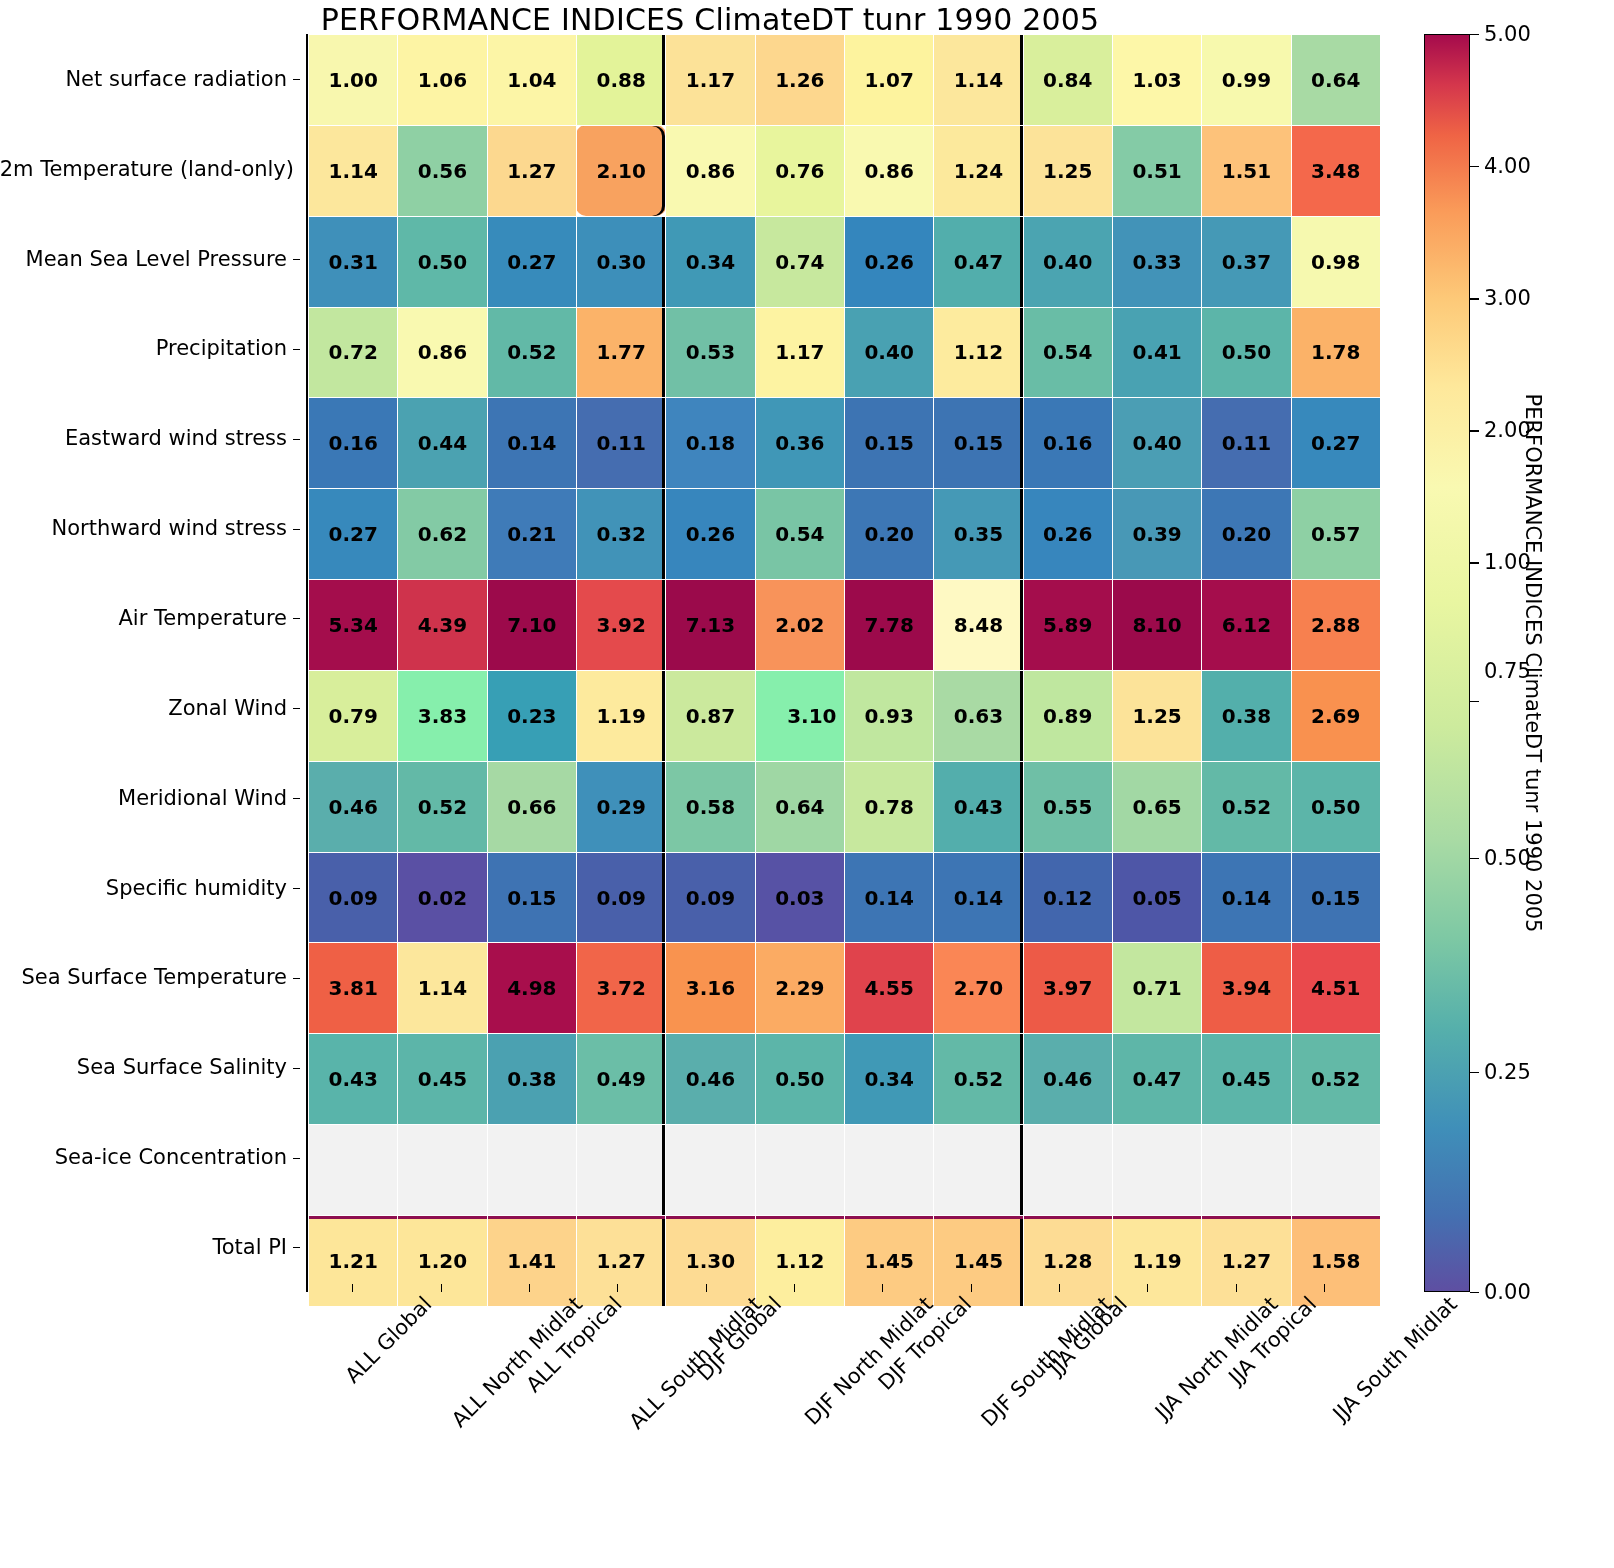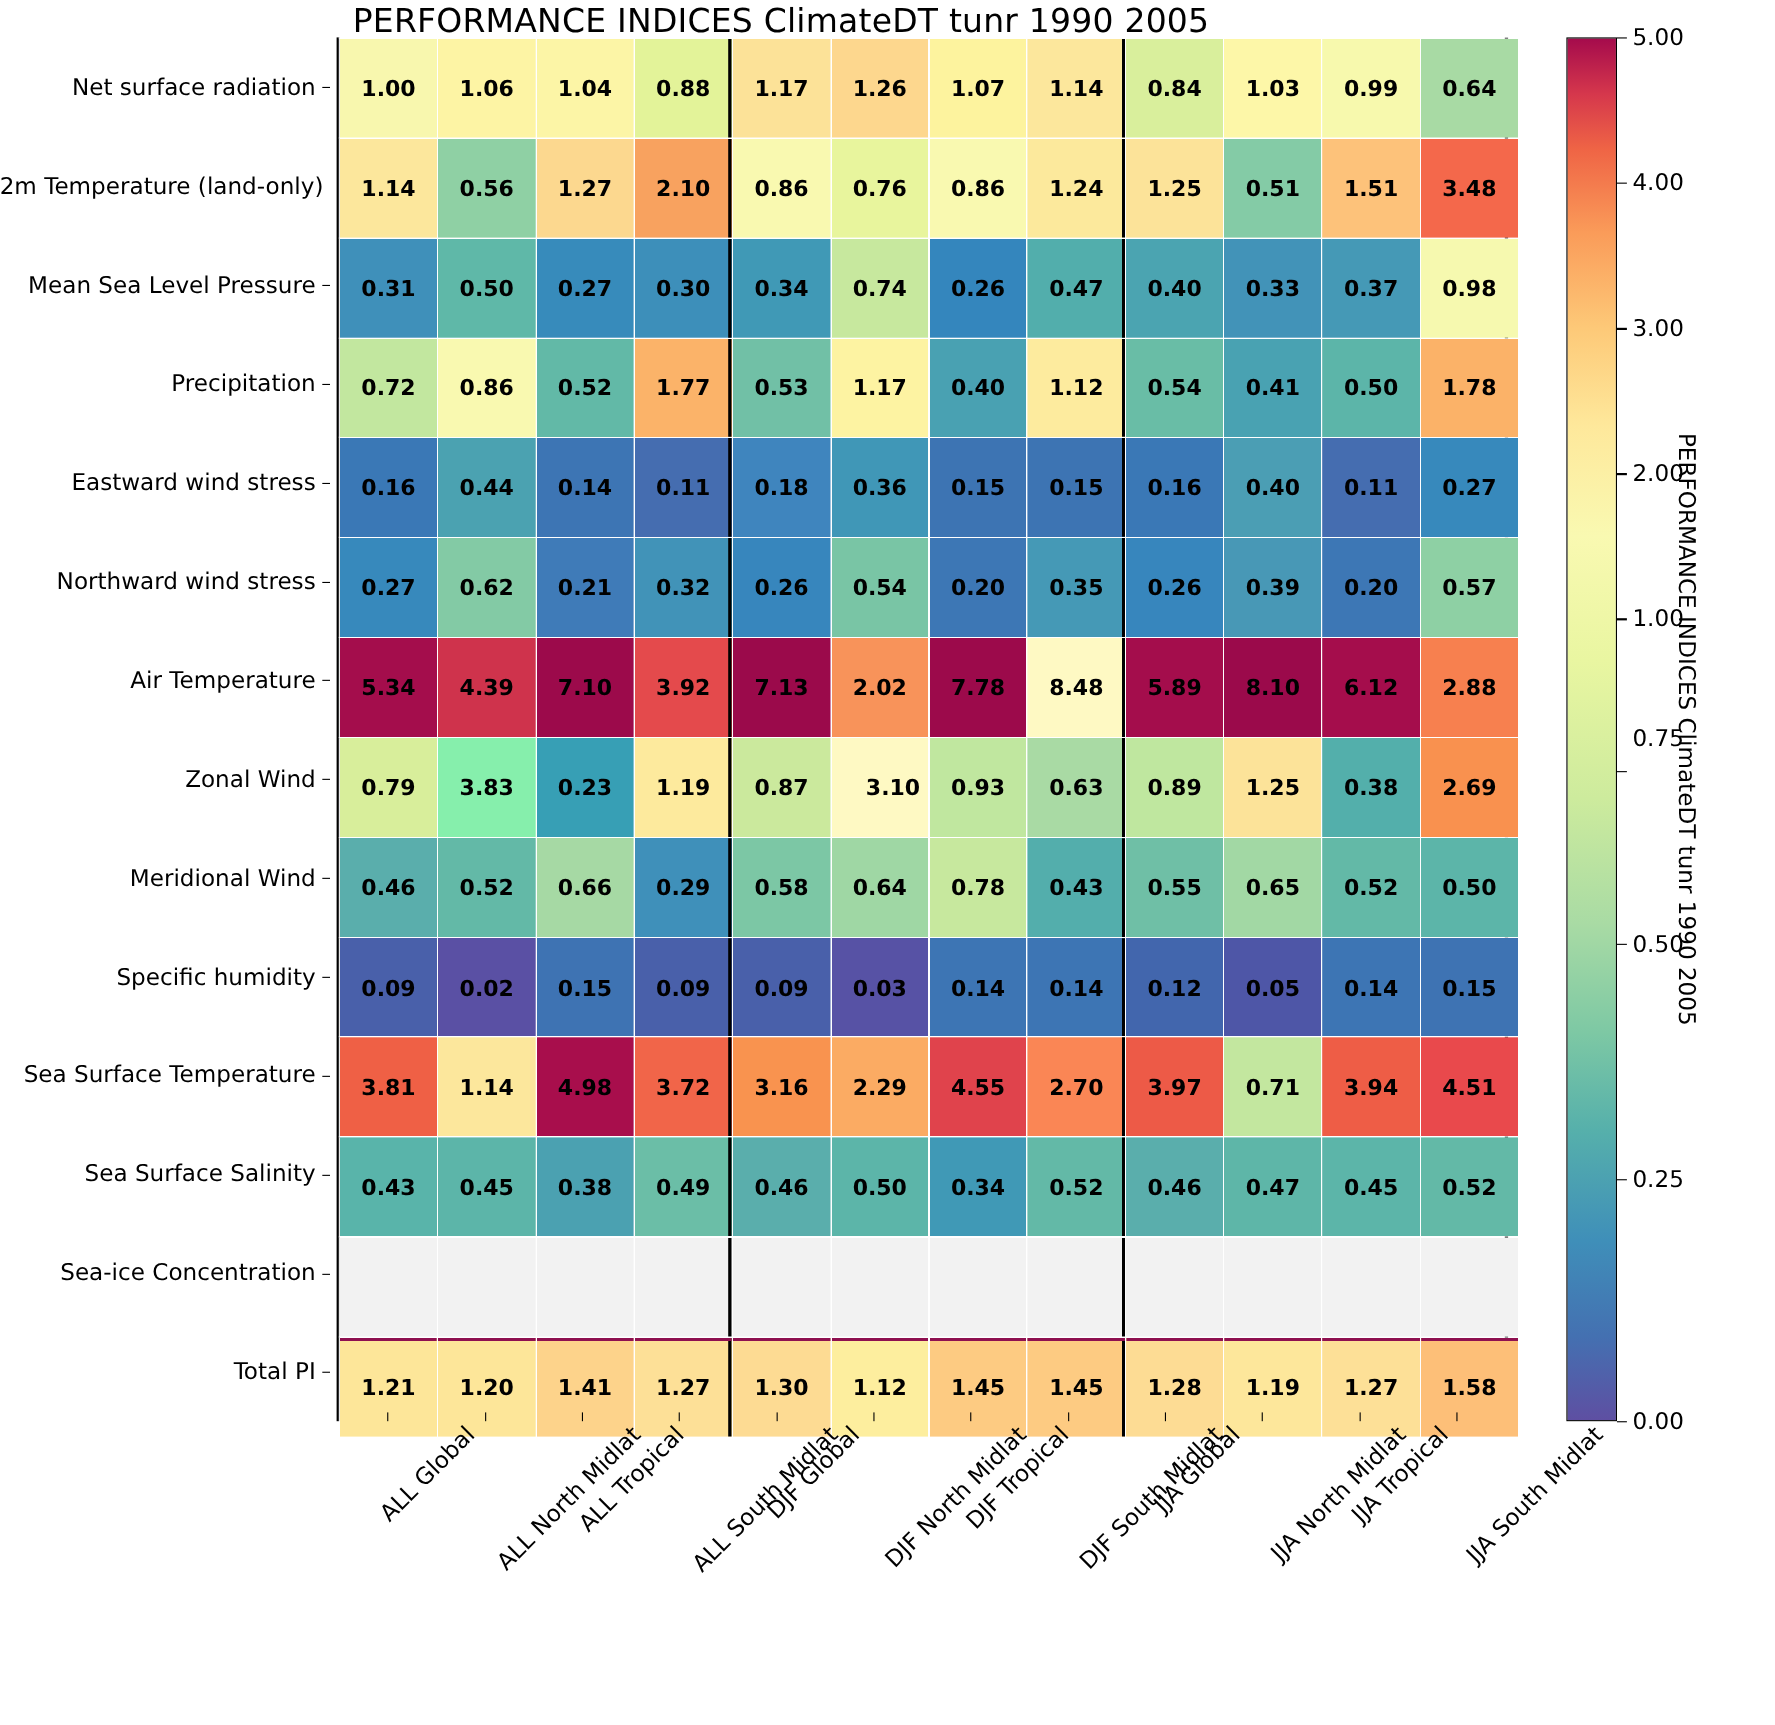--- a/index.html
+++ b/index.html
@@ -279,21 +279,21 @@
             <td class="cell sep-right" style="background: rgb(252, 231, 156);">1.14</td>
             <td class="cell" style="background: rgb(217, 239, 156);">0.84</td>
             <td class="cell" style="background: rgb(253, 247, 168);">1.03</td>
             <td class="cell" style="background: rgb(247, 249, 173);">0.99</td>
             <td class="cell" style="background: rgb(168, 218, 164);">0.64</td>
           </tr>
           <tr>
             <td class="cell" style="background: rgb(252, 231, 156);">1.14</td>
             <td class="cell" style="background: rgb(143, 208, 164);">0.56</td>
             <td class="cell" style="background: rgb(252, 216, 143);">1.27</td>
-            <td class="cell sep-right" style="background: rgb(248, 162, 95);">2.10</td>
+            <td class="cell sep-right" style="background: rgb(248, 162, 95); border-radius: 10px;">2.10</td>
             <td class="cell" style="background: rgb(249, 249, 176);">0.86</td>
             <td class="cell" style="background: rgb(232, 245, 157);">0.76</td>
             <td class="cell" style="background: rgb(249, 249, 176);">0.86</td>
             <td class="cell sep-right" style="background: rgb(252, 233, 156);">1.24</td>
             <td class="cell" style="background: rgb(252, 227, 153);">1.25</td>
             <td class="cell" style="background: rgb(132, 203, 166);">0.51</td>
             <td class="cell" style="background: rgb(253, 194, 122);">1.51</td>
             <td class="cell light-text" style="background: rgb(244, 104, 75);">3.48</td>
           </tr>
           <tr>
@@ -365,21 +365,21 @@
             <td class="cell light-text" style="background: rgb(155, 10, 75);">8.10</td>
             <td class="cell light-text" style="background: rgb(165, 13, 76);">6.12</td>
             <td class="cell light-text" style="background: rgb(247, 128, 79);">2.88</td>
           </tr>
           <tr>
             <td class="cell" style="background: rgb(216, 238, 155);">0.79</td>
             <td class="cell light-text" style="background: #86efac;">3.83</td>
             <td class="cell light-text" style="background: rgb(55, 159, 181); margin-top: 20px;">0.23</td>
             <td class="cell sep-right" style="background: rgb(253, 234, 157);">1.19</td>
             <td class="cell" style="background: rgb(203, 233, 157);">0.87</td>
-            <td class="cell light-text" style="background: #fef9c3; padding-left: 24px;">3.10</td>
+            <td class="cell light-text" style="background: #86efac; padding-left: 24px;">3.10</td>
             <td class="cell" style="background: rgb(192, 231, 159);">0.93</td>
             <td class="cell sep-right" style="background: rgb(169, 218, 164);">0.63</td>
             <td class="cell" style="background: rgb(191, 231, 159);">0.89</td>
             <td class="cell" style="background: rgb(252, 227, 153);">1.25</td>
             <td class="cell" style="background: rgb(83, 175, 171);">0.38</td>
             <td class="cell light-text" style="background: rgb(249, 145, 79);">2.69</td>
           </tr>
           <tr>
             <td class="cell" style="background: rgb(90, 174, 172);">0.46</td>
             <td class="cell" style="background: rgb(99, 185, 167);">0.52</td>

